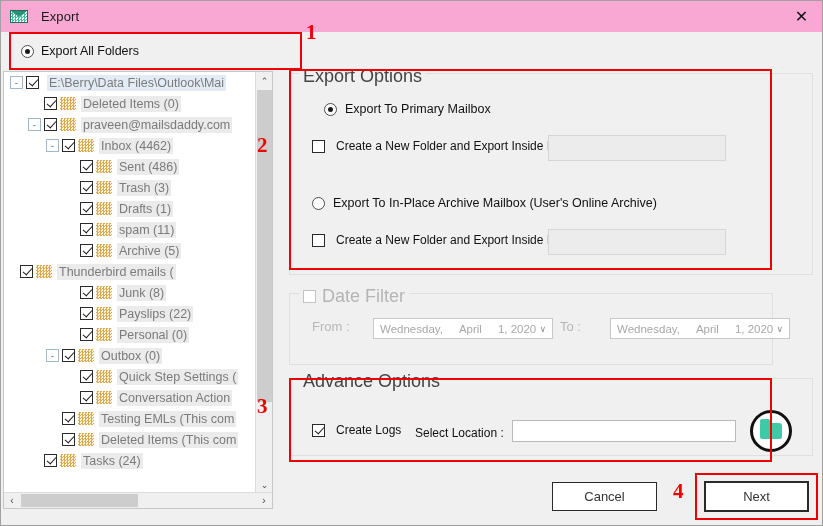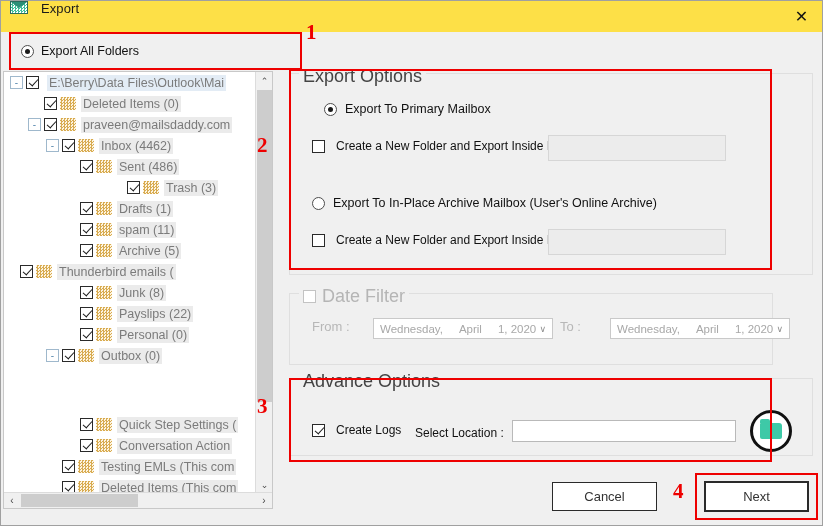--- a/index.html
+++ b/index.html
@@ -15,22 +15,22 @@
     width: 823px; height: 526px;
     background: #f0f0f0;
     border: 1px solid #a0a0a0;
     overflow: hidden;
   }
 
   
   .titlebar {
     position: absolute; left: 0; top: 0;
     width: 823px; height: 31px;
-    background: #fde047;
-    display: flex; 
+    background: #f9a8d4;
+    display: flex; align-items: center;
   }
   .title-icon {
     margin-left: 9px; width: 18px; height: 14px;
     position: relative;
   }
   .env-body {
     position: absolute; left: 0; top: 0; width: 18px; height: 13px;
     background:
       repeating-conic-gradient(#3fbf9a 0% 25%, #ffffff 0% 50%) 0 0 / 3px 3px;
     border: 1px solid #2b6b5c;
@@ -285,21 +285,21 @@
           <span class="cbx on"></span>
           <span class="folder-ico"></span>
           <span class="lbl">Inbox (4462)</span>
         </div>
         <div class="tree-row" style="padding-left: 60px;">
           <span class="expander-blank"></span>
           <span class="cbx on"></span>
           <span class="folder-ico"></span>
           <span class="lbl">Sent (486)</span>
         </div>
-        <div class="tree-row" style="padding-left: 60px; margin-left: 47px;">
+        <div class="tree-row" style="padding-left: 60px;">
           <span class="expander-blank"></span>
           <span class="cbx on"></span>
           <span class="folder-ico"></span>
           <span class="lbl">Trash (3)</span>
         </div>
         <div class="tree-row" style="padding-left: 60px;">
           <span class="expander-blank"></span>
           <span class="cbx on"></span>
           <span class="folder-ico"></span>
           <span class="lbl">Drafts (1)</span>
@@ -339,21 +339,21 @@
           <span class="cbx on"></span>
           <span class="folder-ico"></span>
           <span class="lbl">Personal (0)</span>
         </div>
         <div class="tree-row" style="padding-left: 42px;">
           <span class="expander">-</span>
           <span class="cbx on"></span>
           <span class="folder-ico"></span>
           <span class="lbl">Outbox (0)</span>
         </div>
-        <div class="tree-row" style="padding-left: 60px; margin-top: 48px;">
+        <div class="tree-row" style="padding-left: 60px;">
           <span class="expander-blank"></span>
           <span class="cbx on"></span>
           <span class="folder-ico"></span>
           <span class="lbl">Quick Step Settings (</span>
         </div>
         <div class="tree-row" style="padding-left: 60px;">
           <span class="expander-blank"></span>
           <span class="cbx on"></span>
           <span class="folder-ico"></span>
           <span class="lbl">Conversation Action</span>

